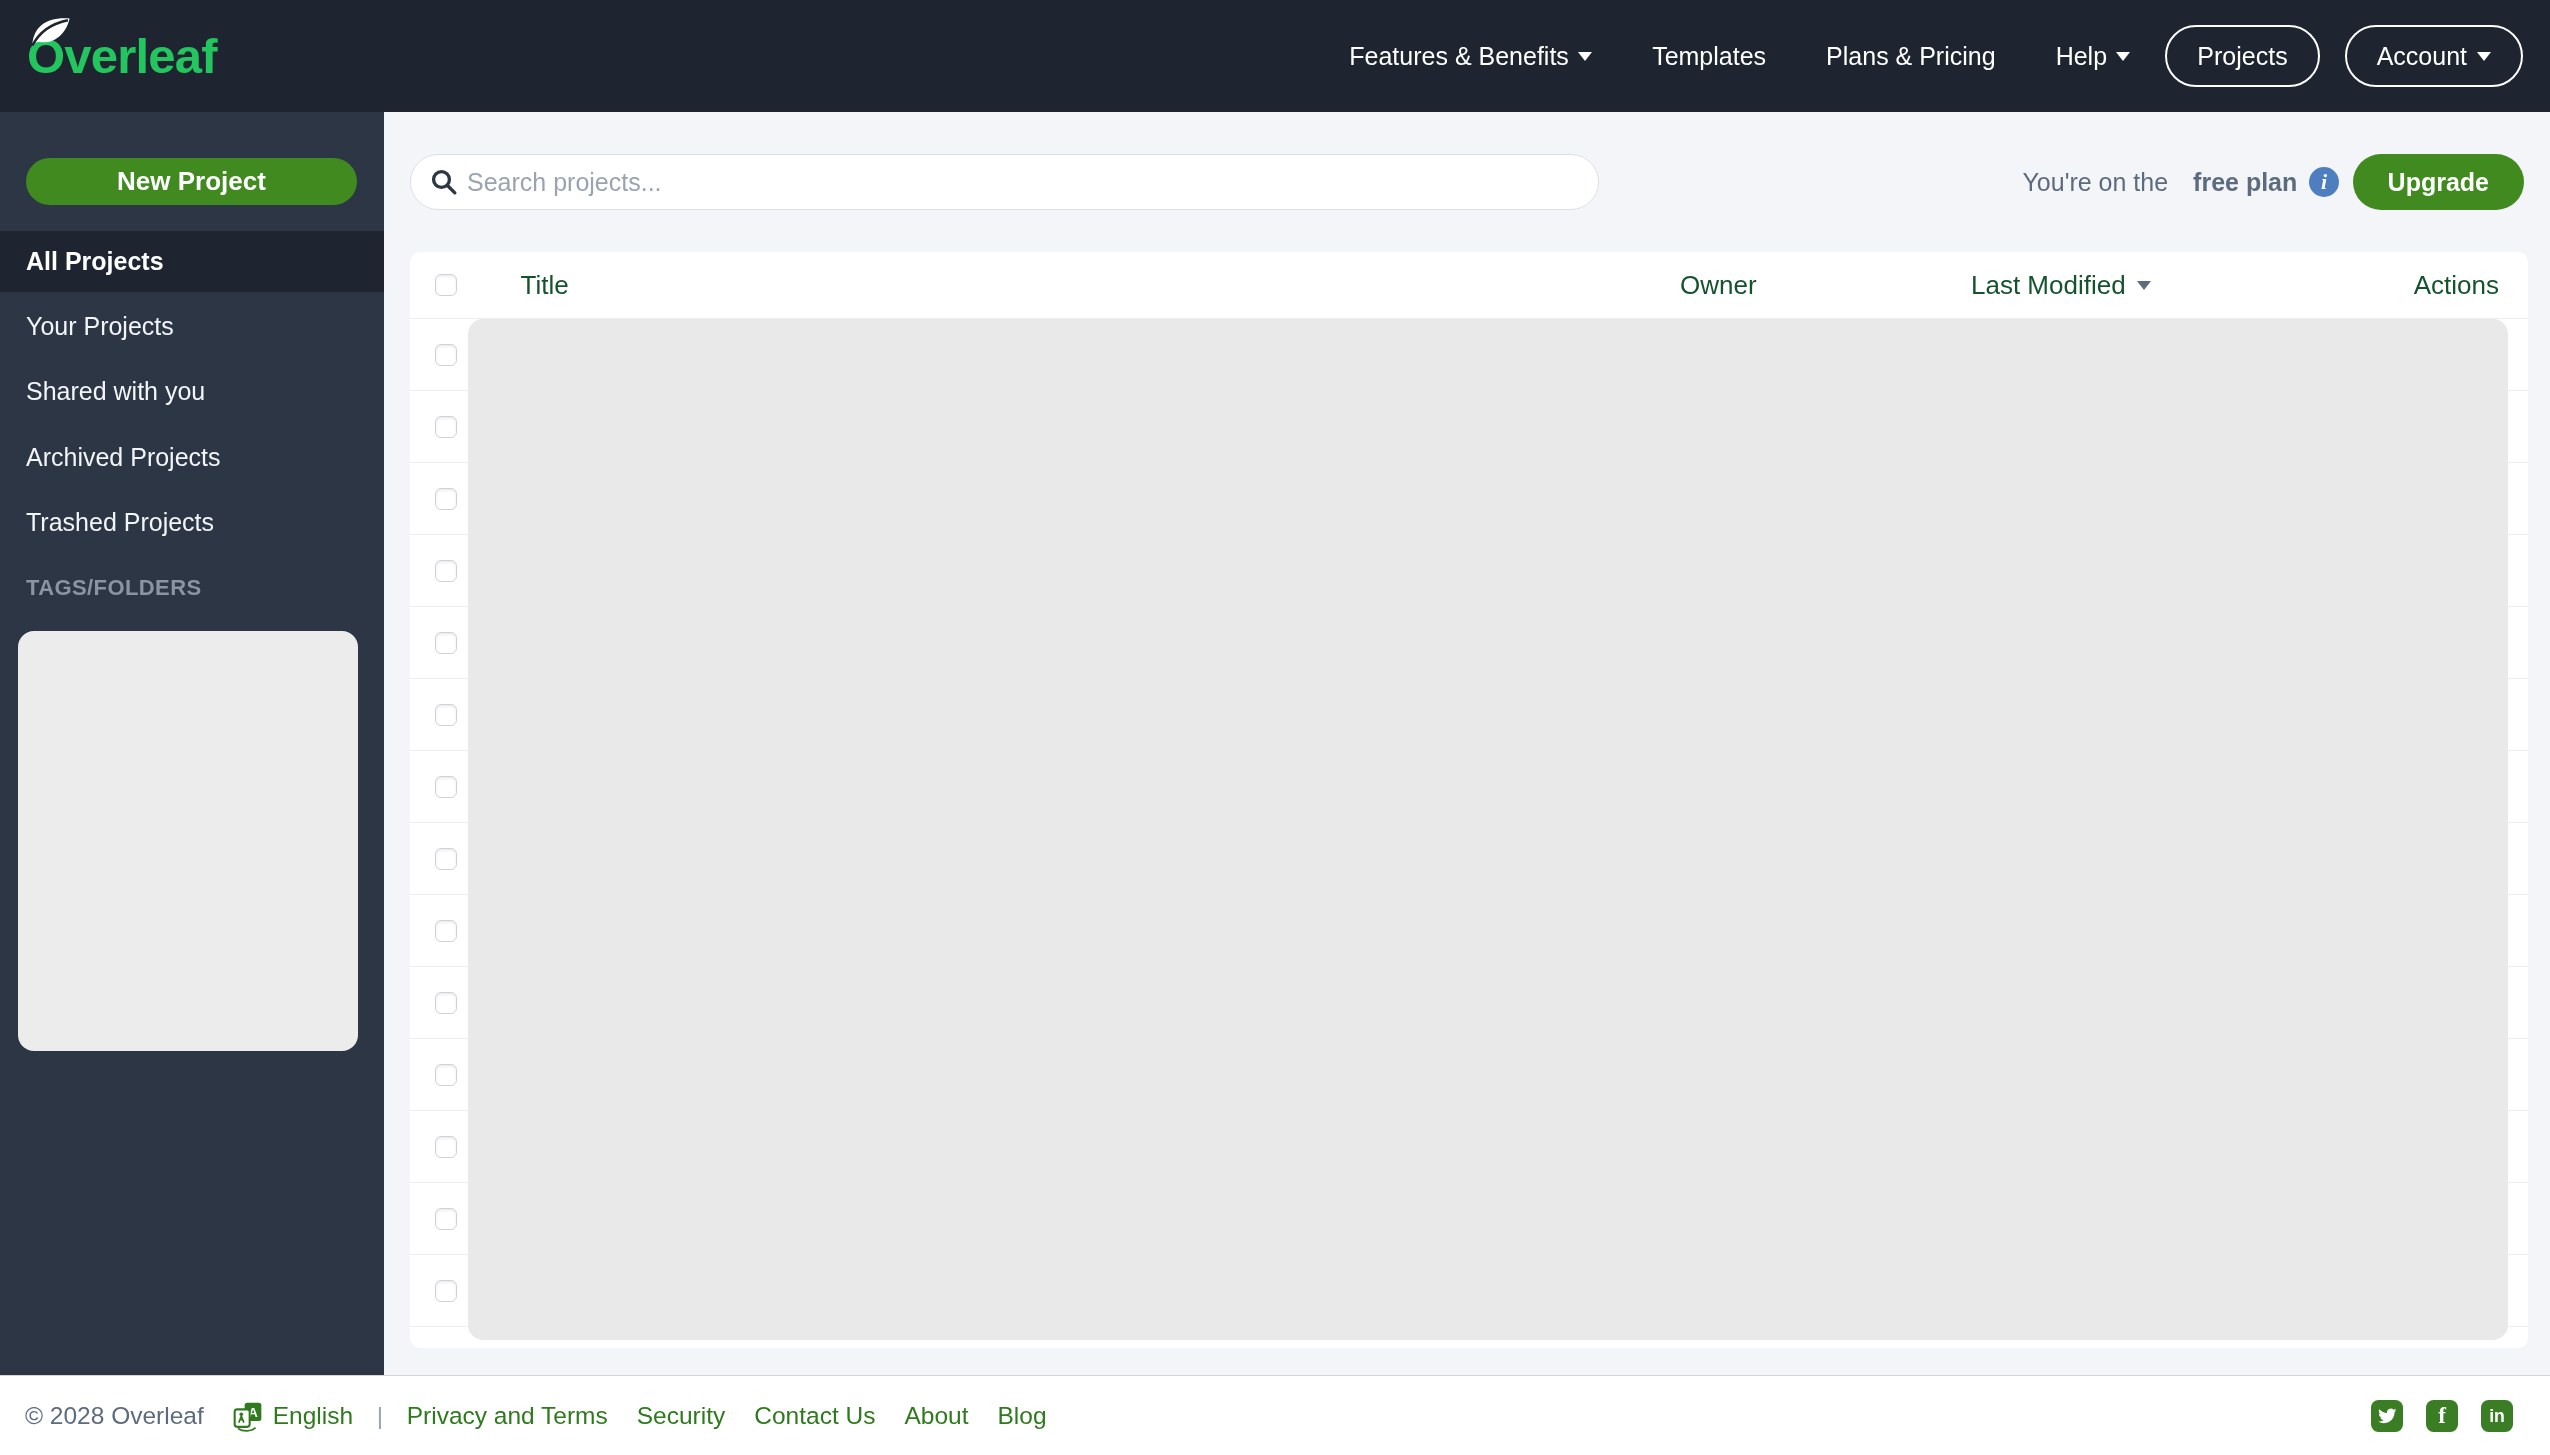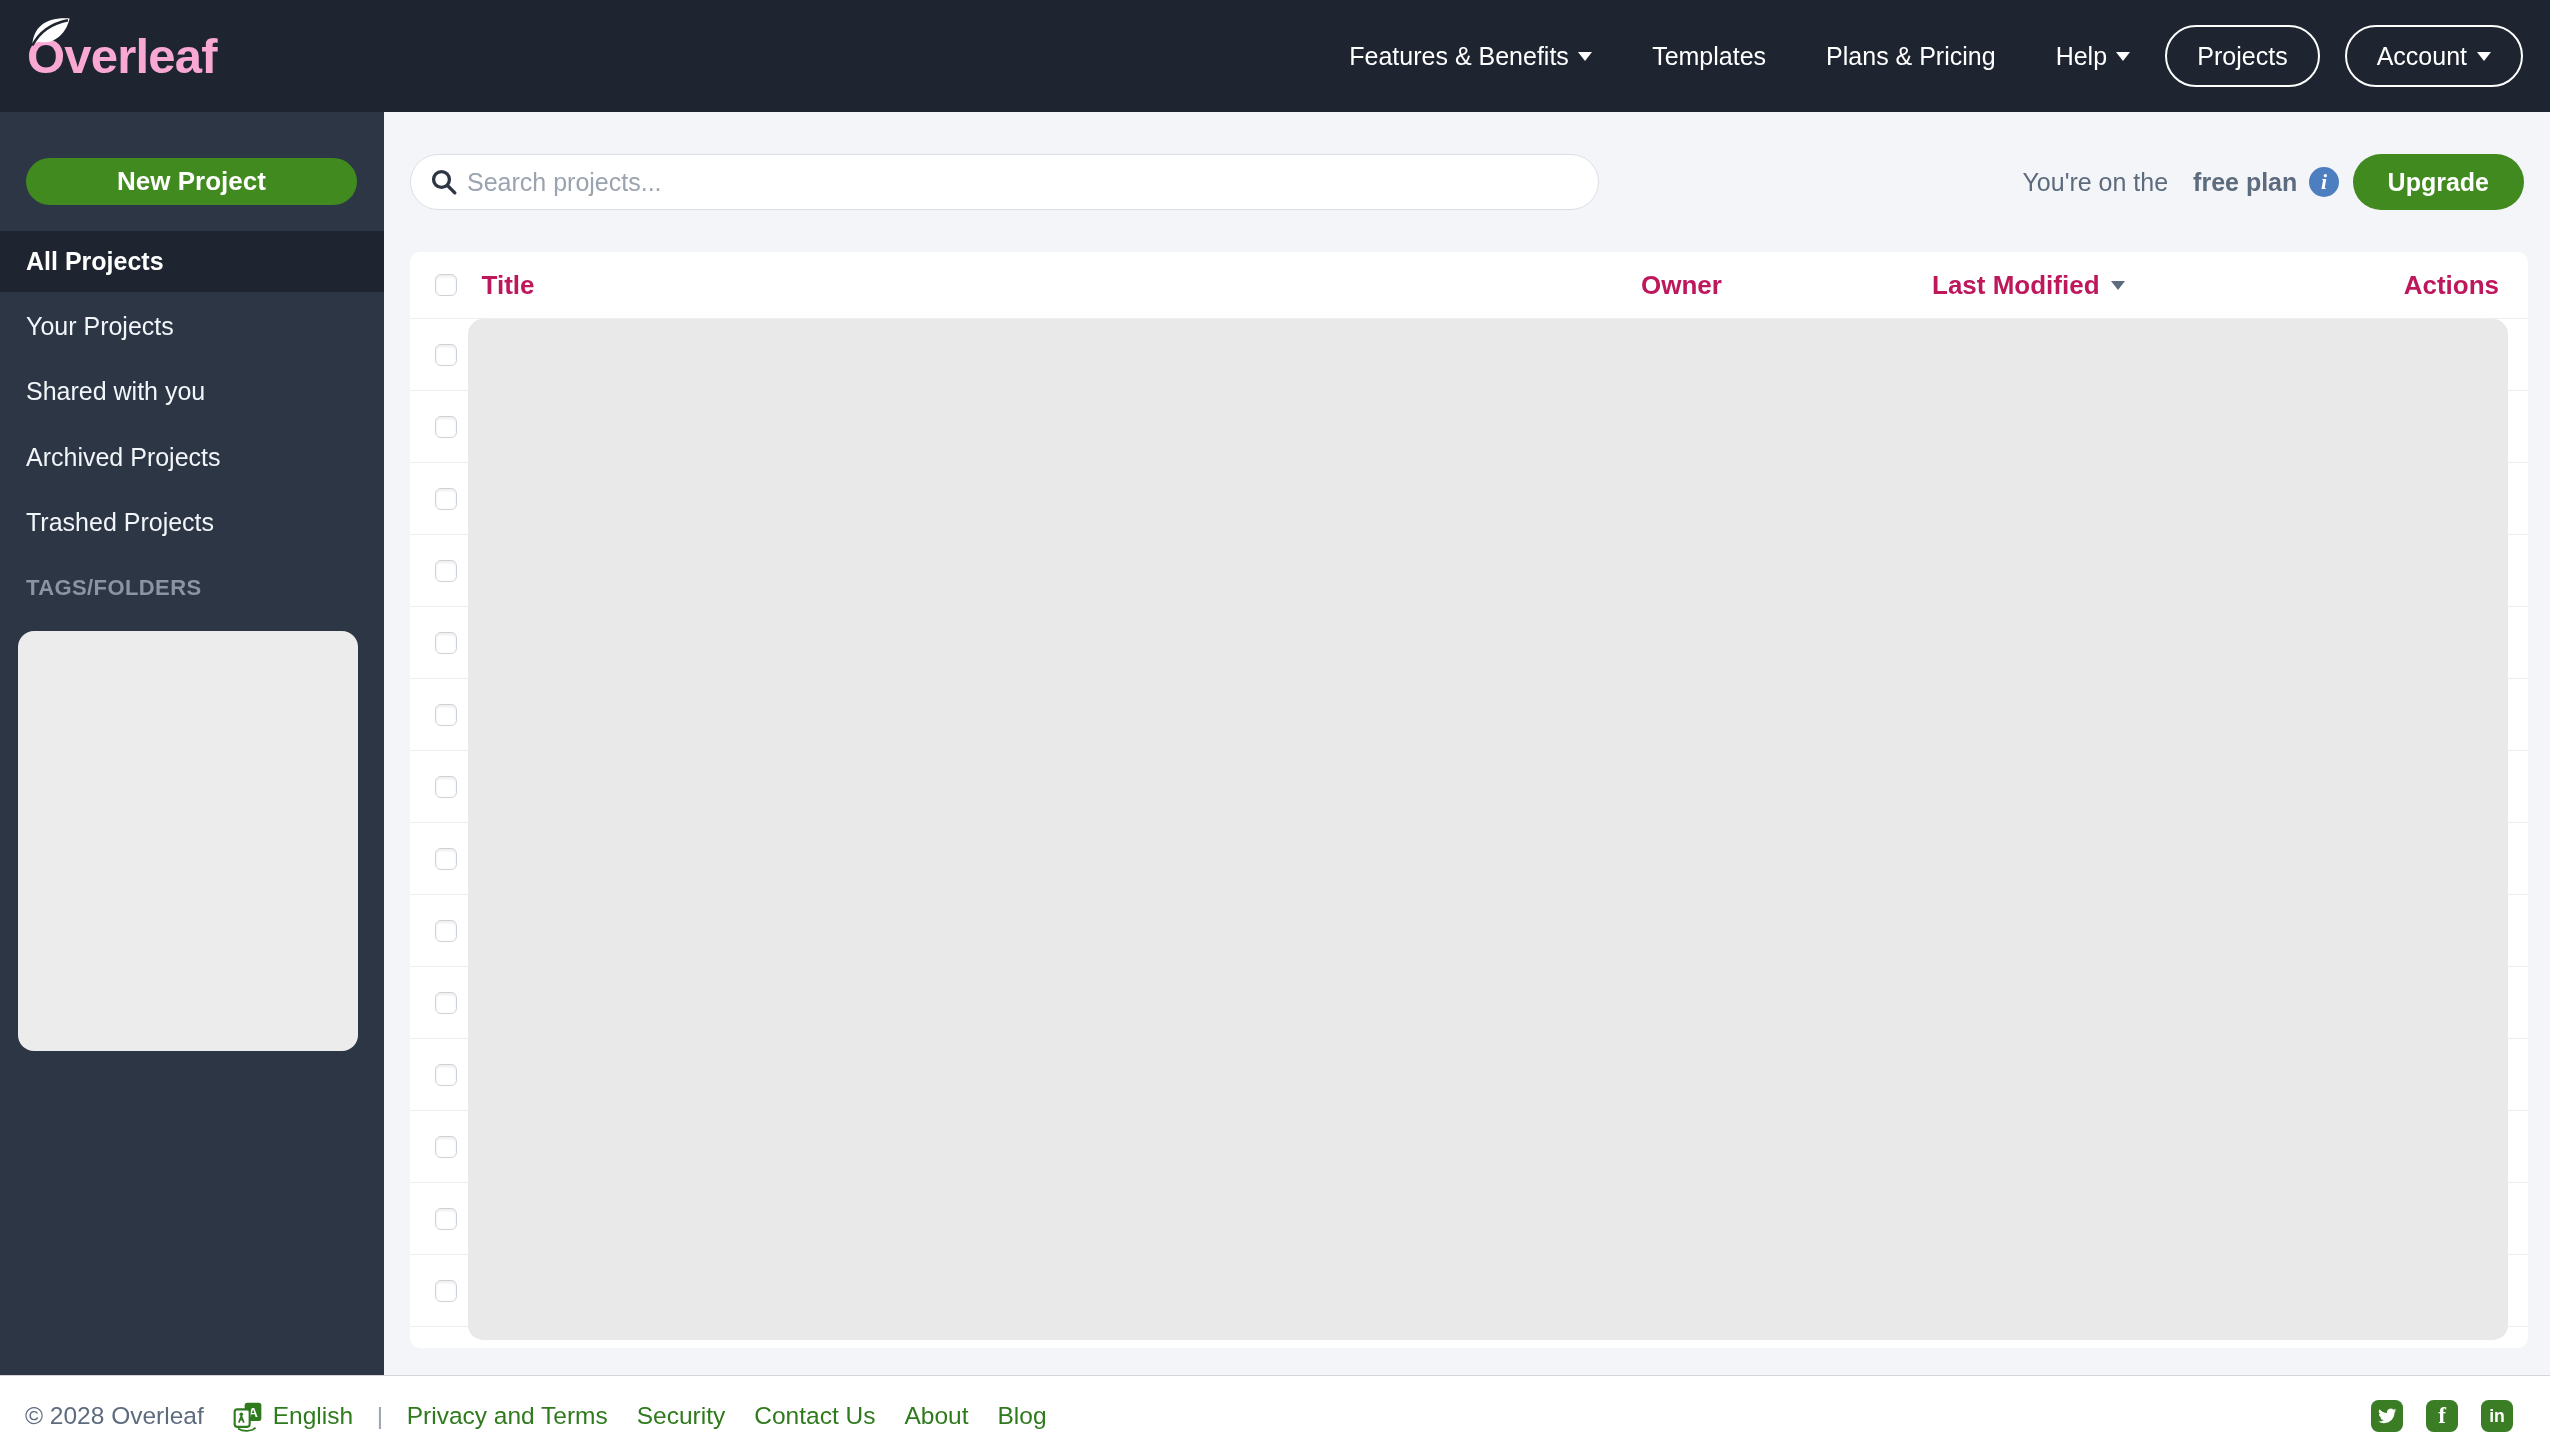--- a/index.html
+++ b/index.html
@@ -7,21 +7,21 @@
   body { font-family:"Liberation Sans","DejaVu Sans",sans-serif; background:#f4f5f8; }
 
   .page { display:grid; width:100%; height:100%;
           grid-template-rows:112px 1fr 81px;
           grid-template-columns:384px 1fr; }
 
   
   .navbar { grid-row:1; grid-column:1 / 3; background:#1e2530;
             display:flex; align-items:center; padding:0 27px; }
   .logo { position:relative; display:flex; align-items:center; cursor:pointer; }
-  .logo-word { color:#f9a8d4; font-size:49px; font-weight:700; letter-spacing:-0.8px; line-height:1; }
+  .logo-word { color:#22c55e; font-size:49px; font-weight:700; letter-spacing:-0.8px; line-height:1; }
   .logo-leaf { position:absolute; left:1.7px; top:-17px; }
   .nav-spacer { flex:1; }
   .nav-links { display:flex; align-items:center; gap:60px; margin-right:35px; }
   .nav-link { color:#fff; font-size:25px; display:flex; align-items:center; gap:9.3px; cursor:pointer; white-space:nowrap; }
   .caret { width:0; height:0; border-left:7.6px solid transparent; border-right:7.6px solid transparent;
            border-top:9.3px solid currentColor; display:inline-block; }
   .nav-pills { display:flex; align-items:center; gap:25px; }
   .pill-btn { color:#fff; font-size:25px; border:2.5px solid #fff; border-radius:32px;
               height:62px; padding:0 30px; display:flex; align-items:center; gap:10px;
               background:transparent; cursor:pointer; white-space:nowrap; }
@@ -65,21 +65,21 @@
                 background:#fff; border-radius:10px; overflow:hidden; }
   .thead { display:flex; align-items:center; height:67px; border-bottom:1.7px solid #eceef1; }
   .col-cb { width:58px; flex:none; display:flex; align-items:center; }
   .checkbox { width:22px; height:22px; margin-left:24.5px; background:#fff;
               border:1.7px solid #ccd2d9; border-radius:5.9px;
               box-shadow:inset 0 1.7px 2.5px rgba(0,0,0,0.08); cursor:pointer; flex:none; }
   .col-title { flex:1; padding-left:13.5px; }
   .col-owner { width:291px; flex:none; }
   .col-modified { width:396px; flex:none; display:flex; align-items:center; gap:11.8px; }
   .col-actions { width:200px; flex:none; text-align:right; padding-right:29px; }
-  .hdr-label { color:#be185d; font-size:26px; font-weight:700; }
+  .hdr-label { color:#14532d; font-size:26px; font-weight:400;margin-left:39px; }
   .sort-caret { width:0; height:0; border-left:7.6px solid transparent; border-right:7.6px solid transparent;
                 border-top:9.3px solid #5d6b7e; display:inline-block; cursor:pointer; }
   .tbody { position:relative; }
   .trow { height:72px; border-bottom:1.7px solid #eceef1; display:flex; align-items:center; }
   .table-redaction { position:absolute; left:58px; right:20px; top:67px; bottom:8.4px;
                      background:#e9e9e9; border-radius:15px; z-index:2; }
 
   
   .footer { grid-row:3; grid-column:1 / 3; background:#fff; border-top:1.7px solid #d5d5d5;
             display:flex; align-items:center; padding:0 37px 0 25px; }

